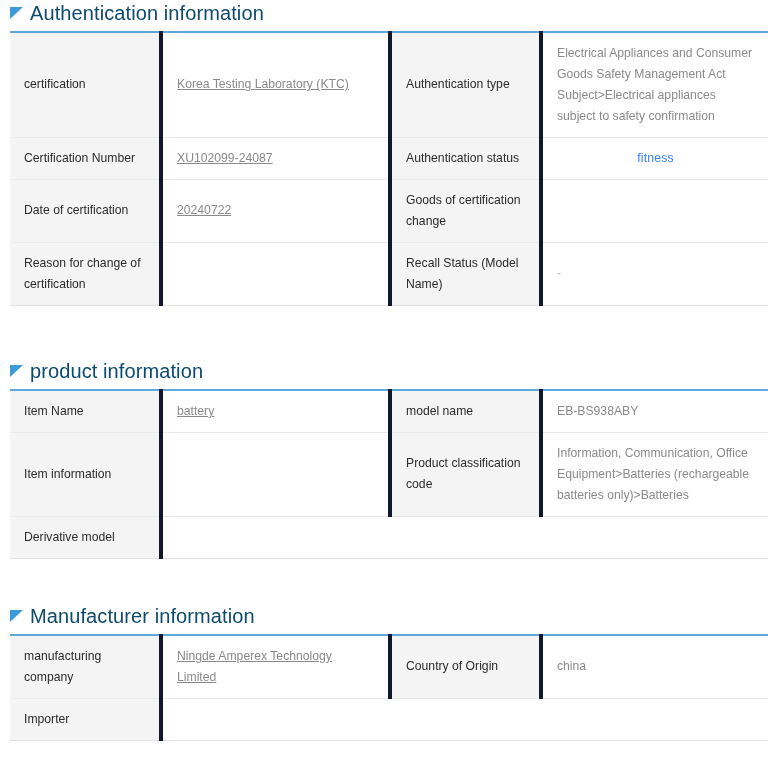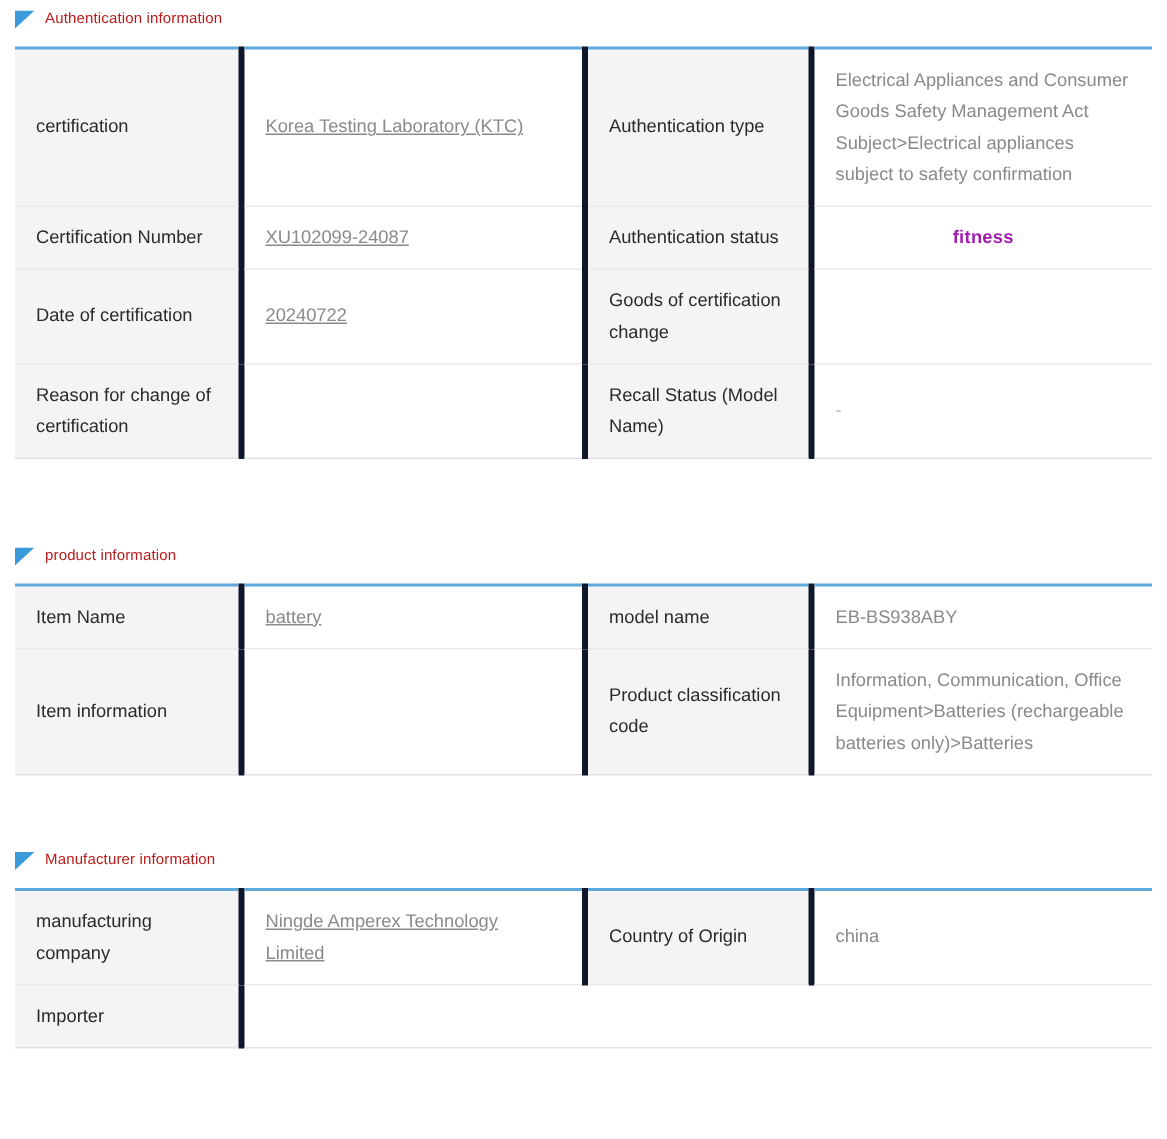--- a/index.html
+++ b/index.html
@@ -29,22 +29,22 @@
     padding-left: 0px;
     height: 26px;
   }
   .flag-icon {
     width: 13px;
     height: 12px;
     flex: 0 0 auto;
     display: block;
   }
   .section-title {
-    font-size: 10px;
-    color: #b91c1c;
+    font-size: 20px;
+    color: #0c4a6e;
     letter-spacing: 0.1px;
     line-height: 1;
     white-space: nowrap;
   }
 
   
   .info-table {
     width: 758px;
     border-collapse: collapse;
     border-top: 2px solid #5da9dd;
@@ -69,23 +69,23 @@
     font-weight: normal;
     font-size: 12.6px;
   }
   .td-cell {
     background: #ffffff;
     color: #8a8a8a;
     font-size: 11.6px;
   }
   .td-cell.center { text-align: center; }
   .status-link {
-    color: #a21caf;
+    color: #3b82f6;
     font-size: 12.2px;
-    font-weight: bold;
+    font-weight: normal;
     letter-spacing: 0.2px;
     text-decoration: none;
     cursor: pointer;
   }
   .dash { color: #b9b9b9; font-size: 11.6px; }
 
   
   .c1 { width: 151px; }
   .c2 { width: 229px; text-decoration: underline; }
   .c3 { width: 151px; }
@@ -169,20 +169,24 @@
           <td class="td-cell c2">battery</td>
           <td class="th-cell c3">model name</td>
           <td class="td-cell c4">EB-BS938ABY</td>
         </tr>
         <tr>
           <td class="th-cell c1">Item information</td>
           <td class="td-cell c2"></td>
           <td class="th-cell c3">Product classification code</td>
           <td class="td-cell c4">Information, Communication, Office Equipment&gt;Batteries (rechargeable batteries only)&gt;Batteries</td>
         </tr>
+        <tr>
+          <td class="th-cell c1">Derivative model</td>
+          <td class="td-cell" colspan="3"></td>
+        </tr>
       </tbody>
     </table>
   </div>
 
   <div class="spacer-44"></div>
 
   <div class="section">
     <div class="section-header">
       <svg class="flag-icon" viewBox="0 0 13 12">
         <polygon points="0,0 13,0 0,12" fill="#3b9ad9"></polygon>

